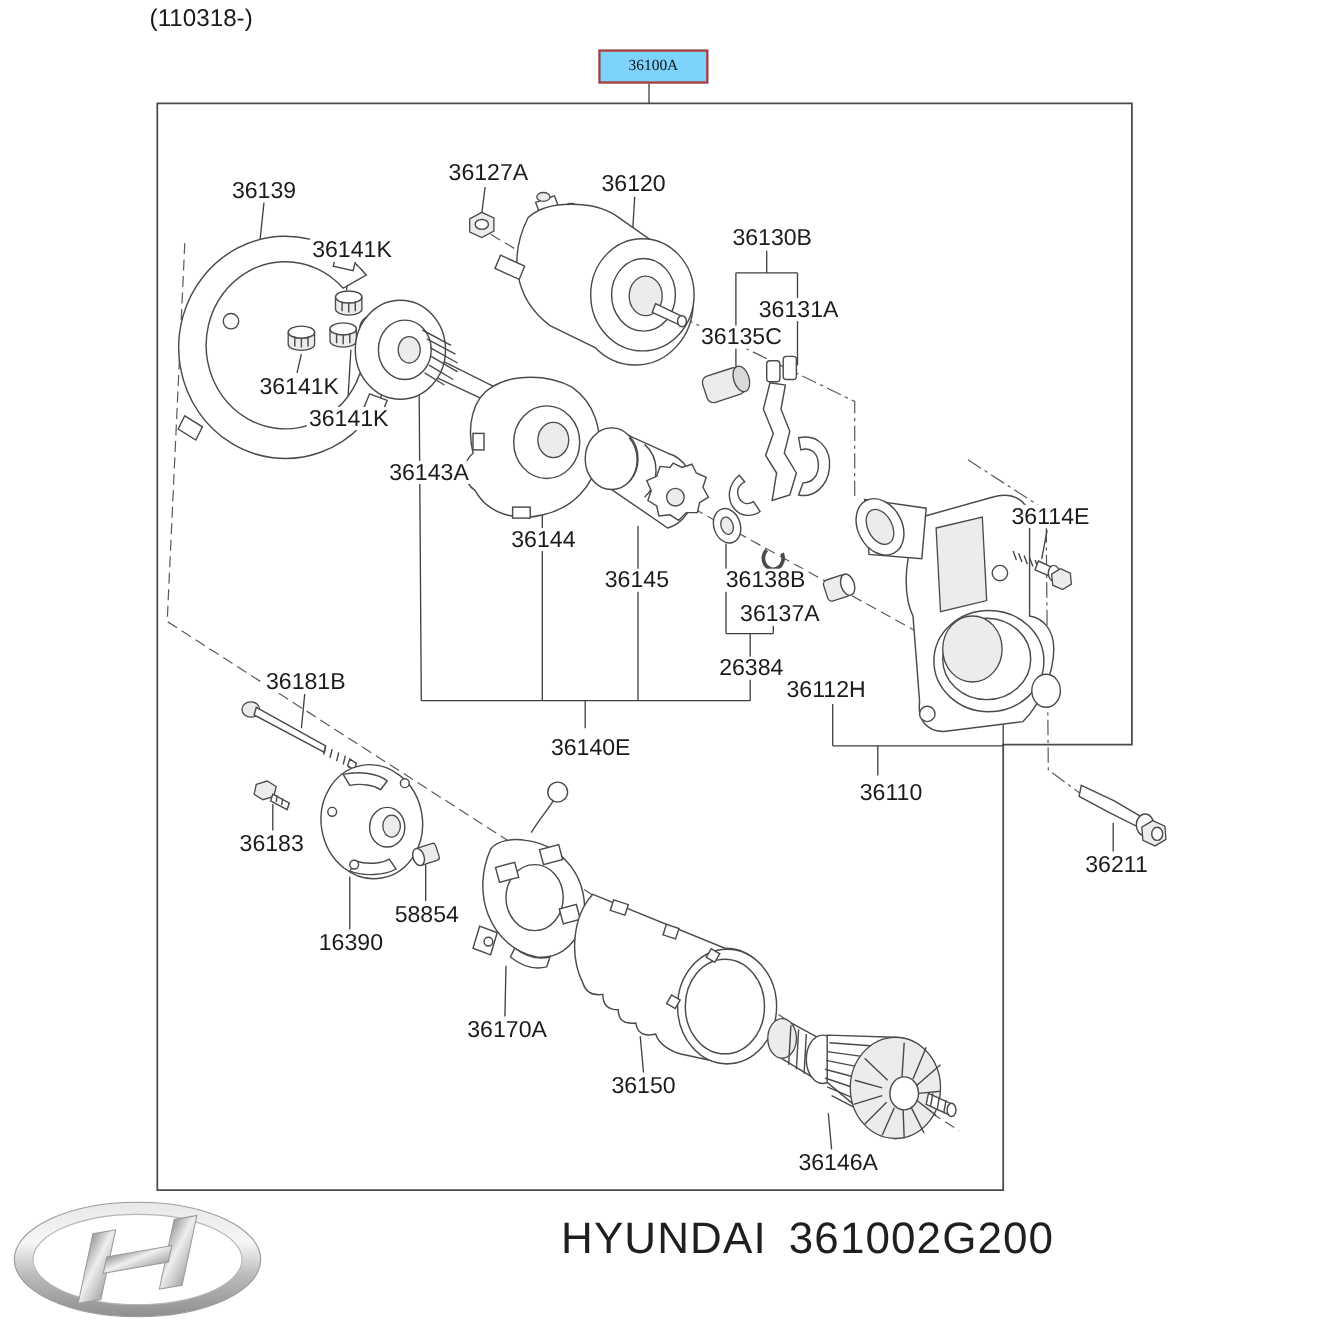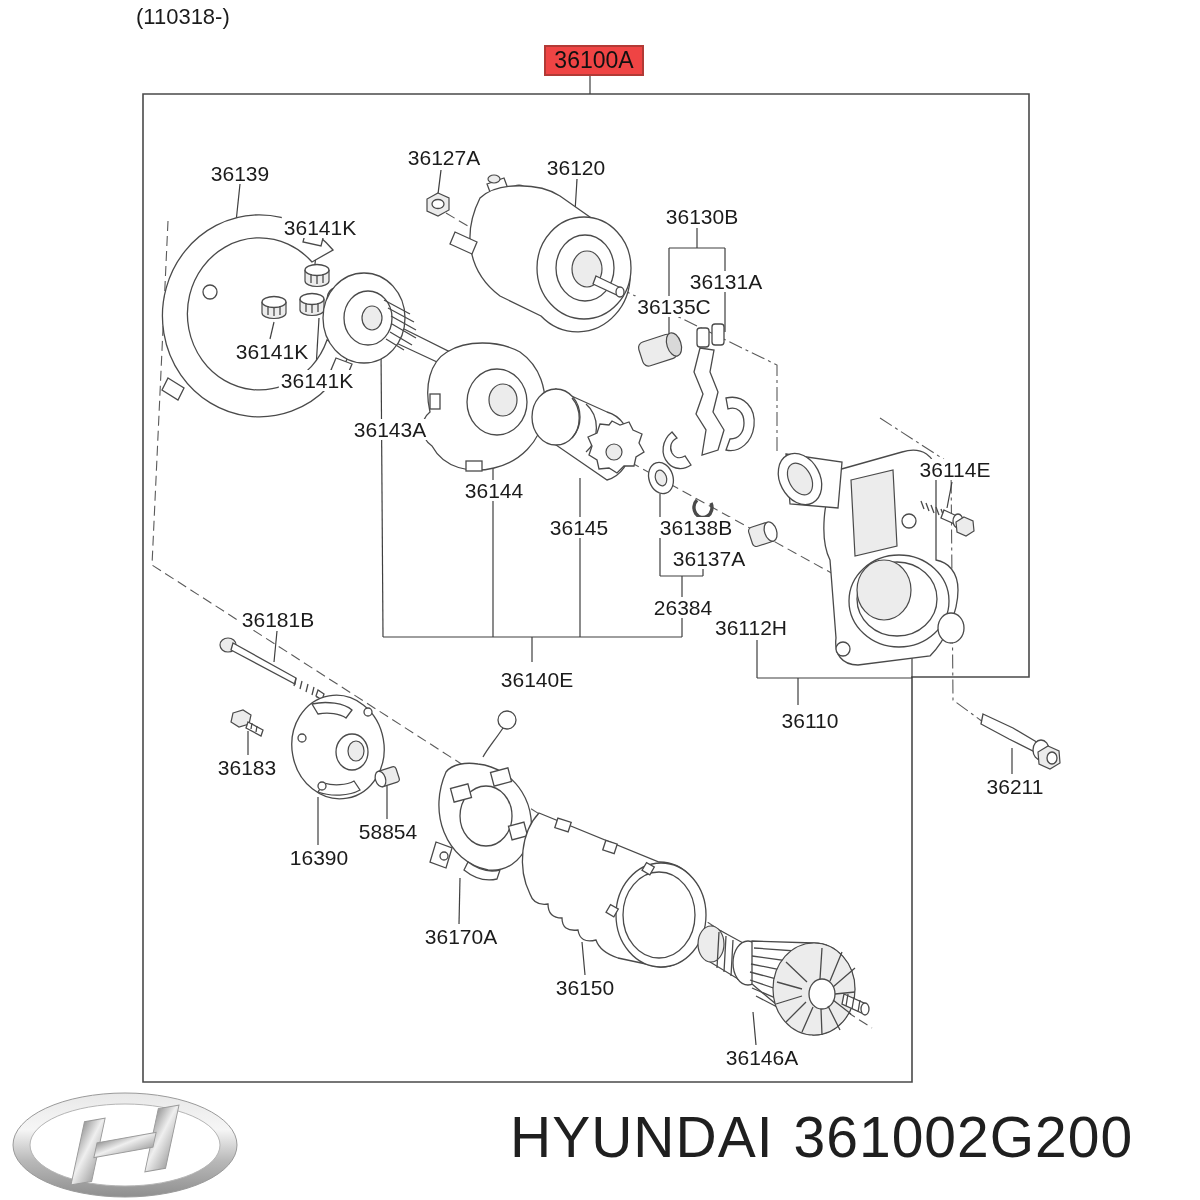--- a/index.html
+++ b/index.html
@@ -3,23 +3,23 @@
 <meta charset="utf-8">
 <style>
   html,body{margin:0;padding:0;background:#ffffff;}
   #stage{position:relative;width:1200px;height:1200px;background:#ffffff;overflow:hidden;
          font-family:"Liberation Sans","DejaVu Sans",sans-serif;padding-left:48px;}
   svg{position:absolute;left:0;top:0;}
   .plbl{position:absolute;transform:translateX(-50%);font-size:21px;color:#1b1b1b;
         white-space:nowrap;background:#ffffff;padding:0 2px;line-height:1.0;z-index:5;}
   #date-code{position:absolute;left:136px;top:4px;font-size:22px;color:#1b1b1b;z-index:5;}
   #assembly-box{position:absolute;left:544px;top:45px;width:96px;height:27px;z-index:6;
-        border:2px solid #b23a36;background:#ef4444;display:flex;align-items:center;justify-content:center;
-        font-size:23px;color:#111;}
-  #brand-line{position:absolute;left:510px;top:1104px;z-index:5;font-size:57px;color:#1f1f1f;
+        border:2px solid #b23a36;background:#7dd3fc;display:flex;align-items:center;justify-content:center;
+        font-size:14px;color:#111;font-family:Liberation Serif, serif;}
+  #brand-line{position:absolute;left:510px;top:1104px;z-index:5;font-size:40px;color:#1f1f1f;
         letter-spacing:1px;white-space:nowrap;}
   #brand-line .gap{display:inline-block;width:20px;}
   .ln{fill:none;stroke:#4a4a4a;stroke-width:1.3;}
   .fw{fill:#ffffff;stroke:#4a4a4a;stroke-width:1.3;}
   .fl{fill:#ececec;stroke:#4a4a4a;stroke-width:1.2;}
   .fd{fill:#d9d9d9;stroke:#4a4a4a;stroke-width:1.2;}
   .dash{fill:none;stroke:#5a5a5a;stroke-width:1.1;stroke-dasharray:10 5;}
   .dashdot{fill:none;stroke:#5a5a5a;stroke-width:1.1;stroke-dasharray:14 4 3 4;}
   .ldr{fill:none;stroke:#3f3f3f;stroke-width:1.2;}
 </style>

